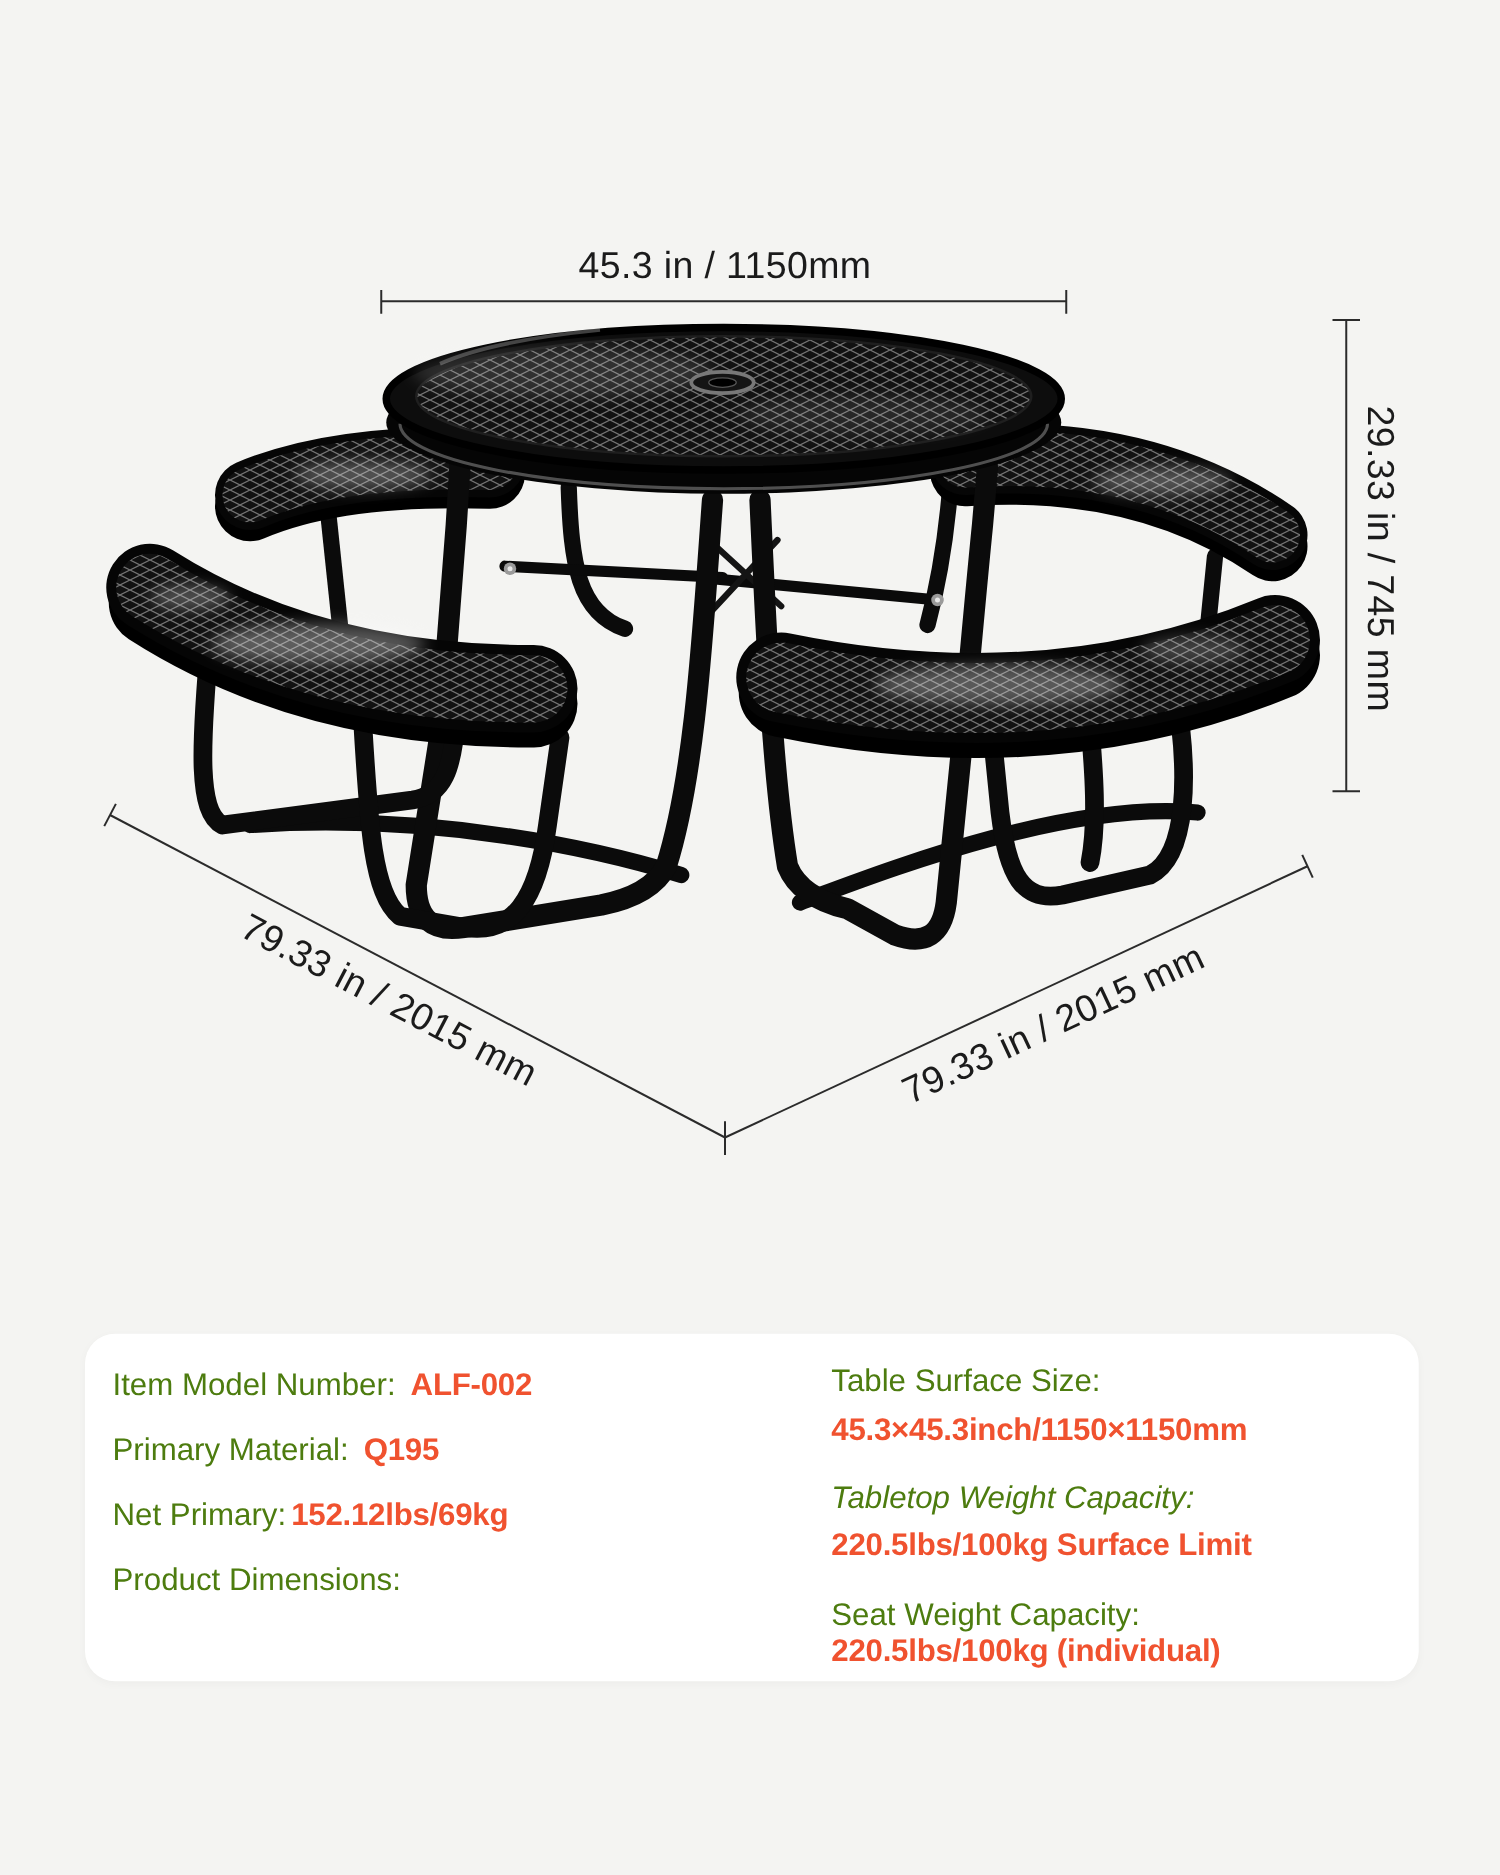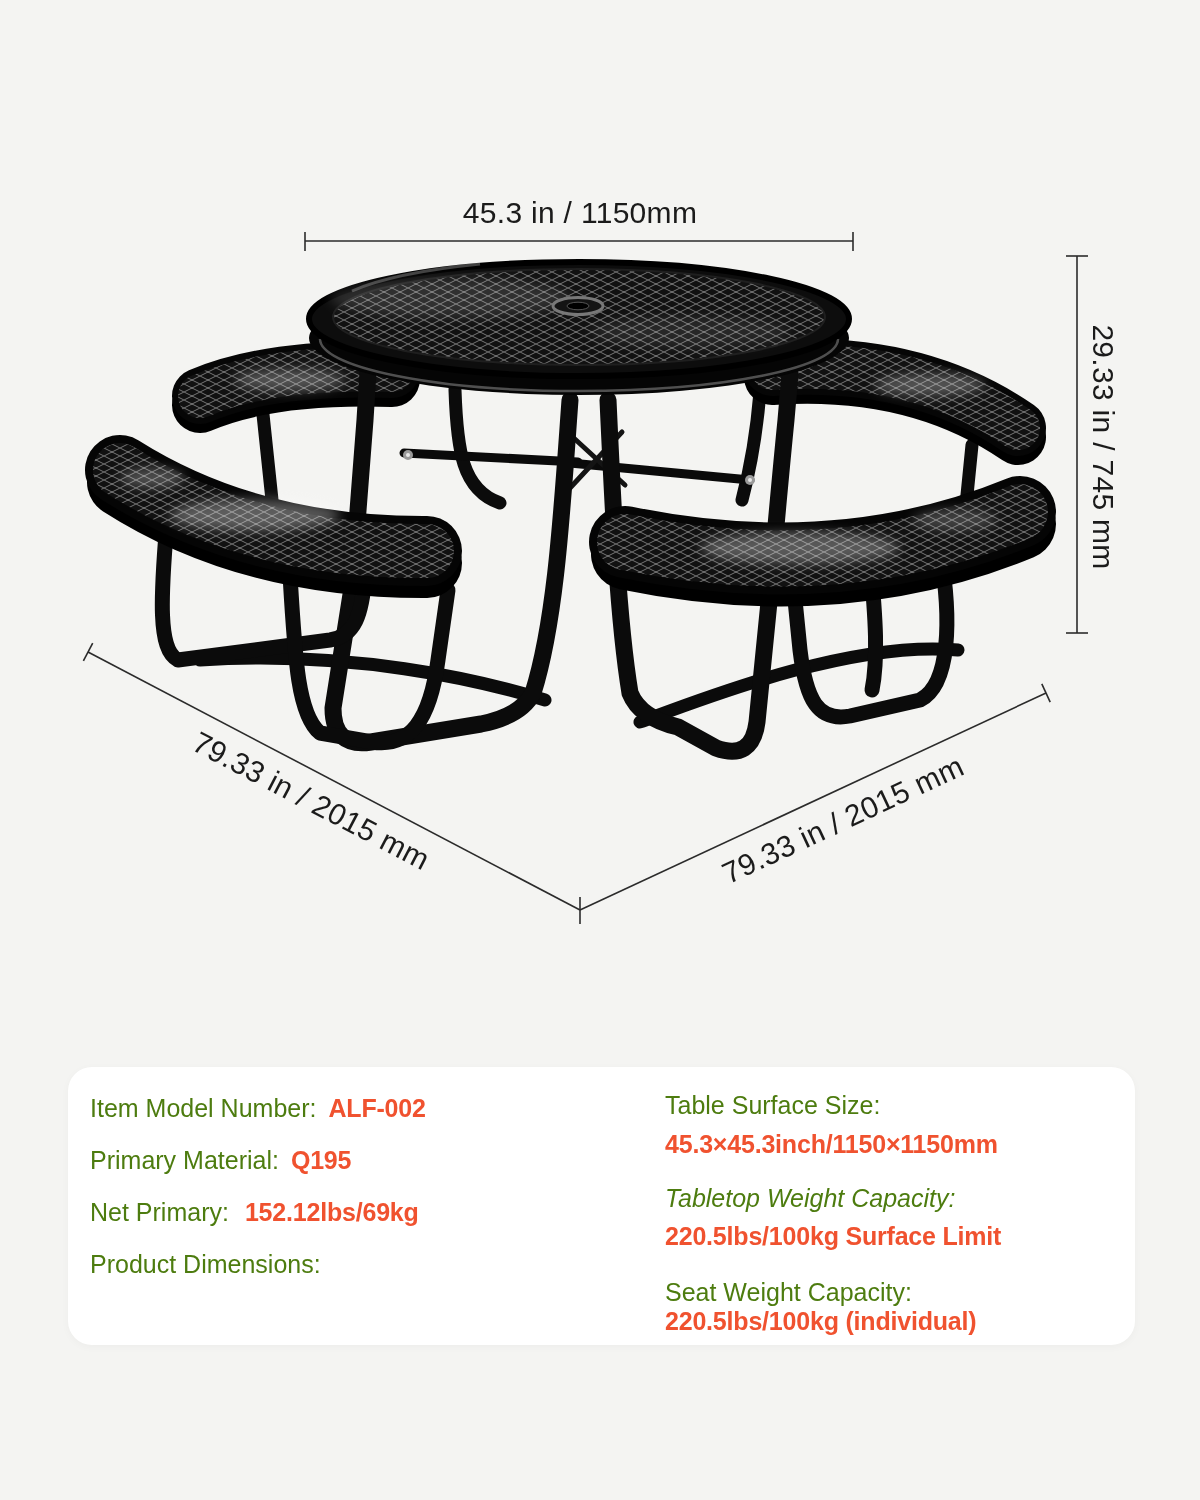--- a/index.html
+++ b/index.html
@@ -27,21 +27,21 @@
     left:68px;top:1067px;
     width:1067px;height:278px;
     background:#FFFFFF;
     border-radius:24px;
     box-shadow:0 2px 8px rgba(0,0,0,0.03);
   }
   .spec-row{position:absolute;font-size:25px;line-height:30px;white-space:nowrap;}
   .spec-label{color:#4d7c0f;}
   .spec-value{color:#F0522F;font-weight:bold;letter-spacing:-0.2px;text-align:center;}
   .gap{margin-left:12px;}
-  .gap-sm{margin-left:16px;}
+  .gap-sm{margin-left:4px;}
   .lrow1{left:22px;top:26px;}
   .lrow2{left:22px;top:78px;}
   .lrow3{left:22px;top:130px;}
   .lrow4{left:22px;top:182px;}
   .lrow5{left:22px;top:222px;}
   .rrow1{left:597px;top:23px;}
   .rrow2{left:597px;top:62px;}
   .rrow3{left:597px;top:116px;font-style:italic;}
   .rrow4{left:597px;top:154px;}
   .rrow5{left:597px;top:210px;}

